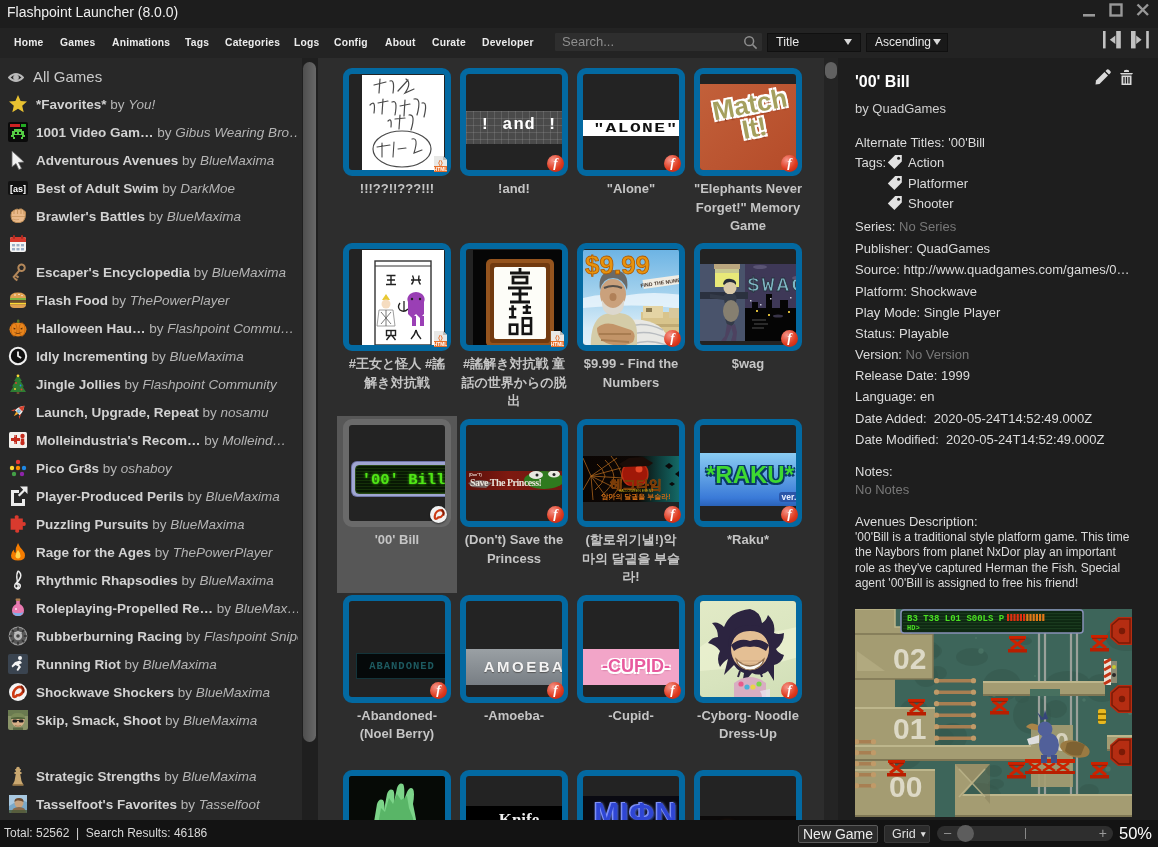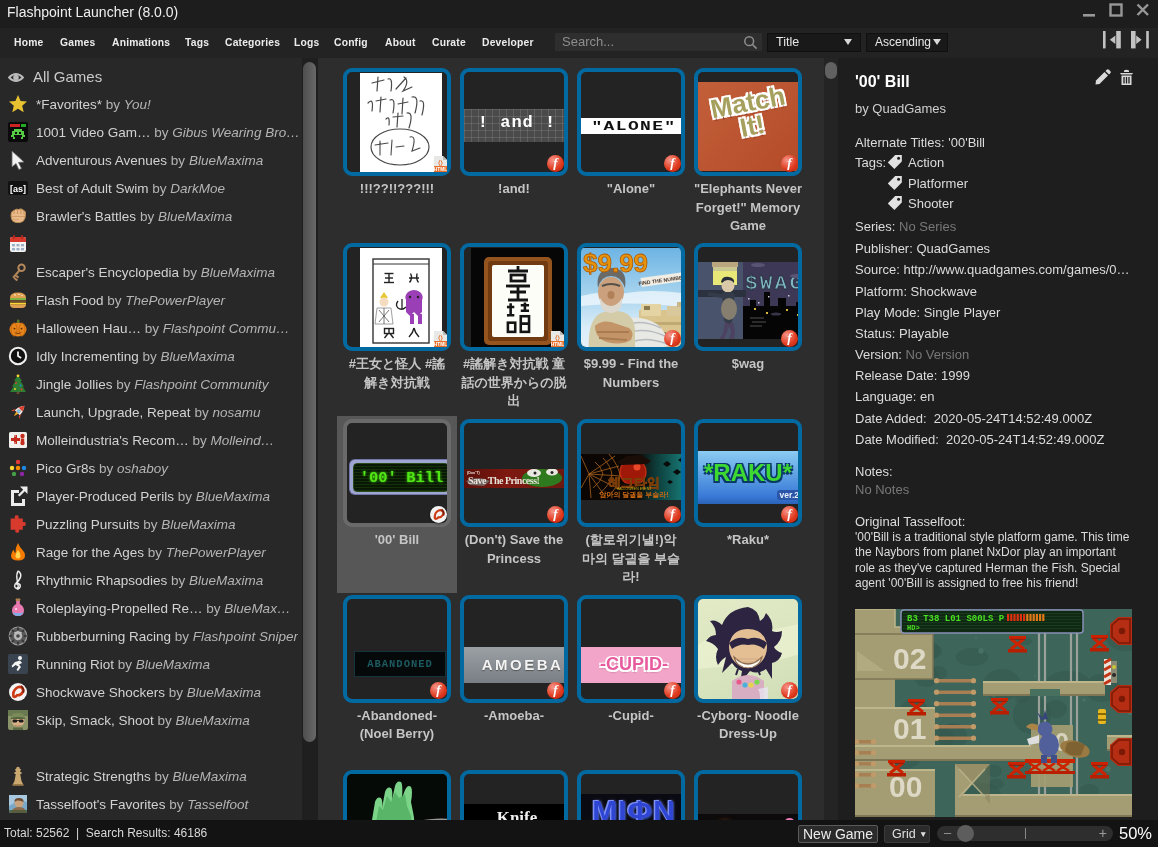--- a/index.html
+++ b/index.html
@@ -5,25 +5,25 @@
   font-family:"Liberation Sans", sans-serif; }
 #app { position:absolute; left:0; top:0; width:1158px; height:847px; background:#f0abfc; overflow:hidden; }
 #titlebar { position:absolute; left:0; top:0; width:1158px; height:28px; background:#1d1d1d; }
 #navbar { position:absolute; left:0; top:28px; width:1158px; height:30px; background:#232323; }
 .nav { position:absolute; top:0; height:30px; line-height:29px; font-size:10.3px; color:#ececec; font-weight:700; letter-spacing:0.2px;text-align:right;}
 #sidebar { position:absolute; left:0; top:58px; width:318px; height:762px; background:#282828; }
 .pl { position:absolute; left:0; width:302px; height:28px; }
 .pl .ic { position:absolute; left:8px; top:4px; width:20px; height:20px; }
 .pl .tx { position:absolute; left:36px; top:0; width:262px; height:28px; line-height:29px;
   font-size:13.5px; color:#b4b4b4; white-space:nowrap; overflow:hidden; }
-.pl b { color:#d2d2d2; font-weight:400; }
+.pl b { color:#d2d2d2; font-weight:700; }
 .pl i { font-style:italic; color:#b4b4b4; }
 #grid { position:absolute; left:318px; top:58px; width:521px; height:762px; background:#2d2d2d; }
 .box { position:absolute; width:108px; height:108px; background:#232323;
-  border:4px solid #0369a1; border-radius:9px; overflow:hidden; }
+  border:6px solid #0369a1; border-radius:9px; overflow:hidden; }
 .ctitle { position:absolute; width:131px; text-align:center;
   font-size:13px; font-weight:700; color:#c5c5c5; line-height:18.5px; }
 #rpanel { position:absolute; left:838px; top:58px; width:320px; height:762px; background:#1e1e1e; }
 .meta { position:absolute; left:17px; font-size:13px; color:#dcdcdc; white-space:nowrap; }
 .gray { color:#787878; }
 #statusbar { position:absolute; left:0; top:820px; width:1158px; height:27px; background:#131313; }
 .fi { position:absolute; right:4px; bottom:4px; width:17px; height:17px; border-radius:50%;
   background:radial-gradient(circle at 35% 30%, #f5958a, #e03c20 55%, #b81d0c);
   color:#fff; text-align:center; font-weight:700; font-style:italic;
   font-size:13px; line-height:16px; font-family:"Liberation Serif",serif; }
@@ -717,21 +717,21 @@
 <div class="meta" style="top:225.5px">Platform: Shockwave</div>
 <div class="meta" style="top:246.5px">Play Mode: Single Player</div>
 <div class="meta" style="top:267.5px">Status: Playable</div>
 <div class="meta" style="top:289px"><span>Version: </span><span class="gray">No Version</span></div>
 <div class="meta" style="top:310px">Release Date: 1999</div>
 <div class="meta" style="top:331px">Language: en</div>
 <div class="meta" style="top:352.5px">Date Added:&nbsp; 2020-05-24T14:52:49.000Z</div>
 <div class="meta" style="top:373.5px">Date Modified:&nbsp; 2020-05-24T14:52:49.000Z</div>
 <div class="meta" style="top:406px">Notes:</div>
 <div class="meta" style="top:424px"><span class="gray">No Notes</span></div>
-<div class="meta" style="top:456px">Original Tasselfoot:</div>
+<div class="meta" style="top:456px">Avenues Description:</div>
 <div class="meta" style="top:97px">Tags:</div>
 <div style="position:absolute;left:49px;top:96px;width:16px;height:16px"><svg width="16" height="16" viewBox="0 0 16 16">
           <path d="M8.2 1 L14.8 1 L14.8 7.6 L7.4 15 L0.8 8.4 Z" fill="#e2e2e2"></path>
           <circle cx="11.6" cy="4.2" r="1.5" fill="#1e1e1e"></circle>
         </svg></div>
 <div class="meta" style="left:70px;top:97px">Action</div>
 <div style="position:absolute;left:49px;top:116.5px;width:16px;height:16px"><svg width="16" height="16" viewBox="0 0 16 16">
           <path d="M8.2 1 L14.8 1 L14.8 7.6 L7.4 15 L0.8 8.4 Z" fill="#e2e2e2"></path>
           <circle cx="11.6" cy="4.2" r="1.5" fill="#1e1e1e"></circle>
         </svg></div>

